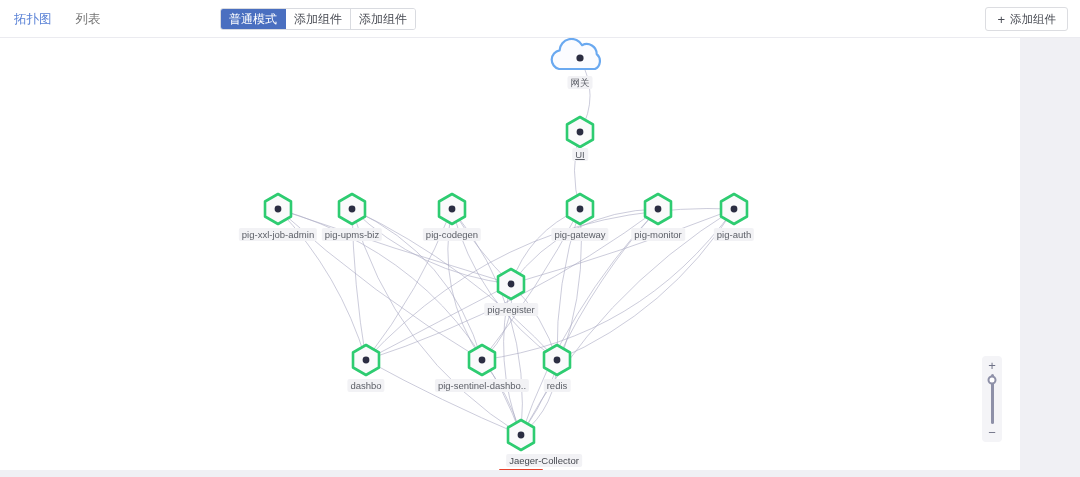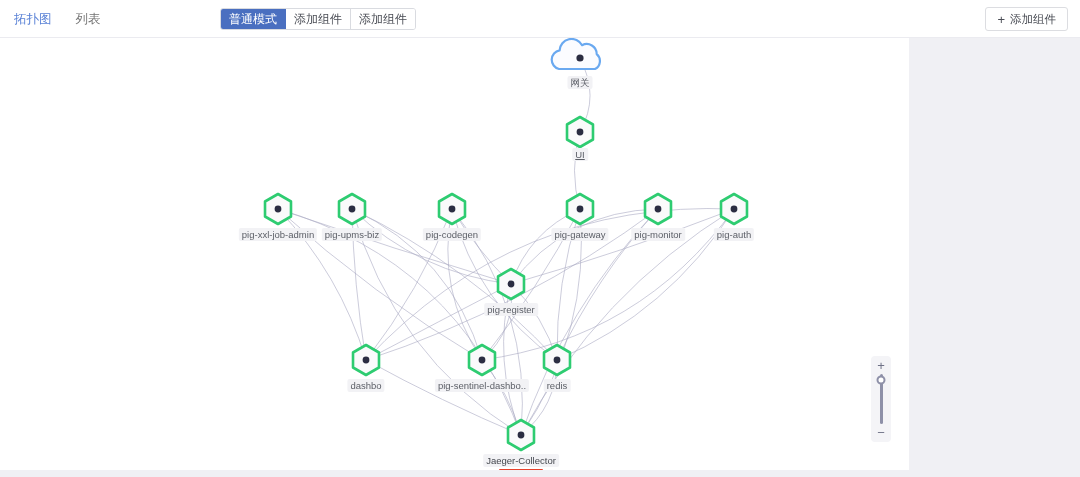--- a/index.html
+++ b/index.html
@@ -36,32 +36,32 @@
   .add-btn {
     position: absolute; right: 12px; top: 7px; height: 24px;
     display: flex; align-items: center; gap: 5px; padding: 0 11px;
     background: #ffffff; border: 1px solid #dcdde1; border-radius: 3px;
     font-size: 11.5px; color: #4a4d55; cursor: pointer;
   }
   .add-btn .plus { font-size: 13px; line-height: 1; color: #4a4d55; }
 
   
   .canvas {
-    position: absolute; left: 0; top: 38px; width: 909px; height: 432px;
+    position: absolute; left: 0; top: 38px; width: 1020px; height: 432px;
     background: #ffffff; overflow: hidden;
   }
   .graph-svg { position: absolute; left: 0; top: 0; width: 1080px; height: 432px; }
 
   
   .node-label {
     position: absolute; transform: translateX(-50%);
     font-size: 9.5px; color: #5d6068; white-space: nowrap;
     background: #f2f2f5; padding: 1px 3px; border-radius: 2px; line-height: 11px;
   }
-  .node-label.selected { color: #44474e; }
+  .node-label.selected { color: #44474e; margin-left: 23px; }
   .sel-underline {
     position: absolute; transform: translateX(-50%);
     height: 2px; width: 44px; background: #e8412c; border-radius: 1px;
   }
 
   
   .zoom-ctl {
     position: absolute; right: 18px; top: 318px; width: 20px; height: 86px;
     background: #f4f4f7; border-radius: 4px;
     display: flex; flex-direction: column; align-items: center; justify-content: space-between;

